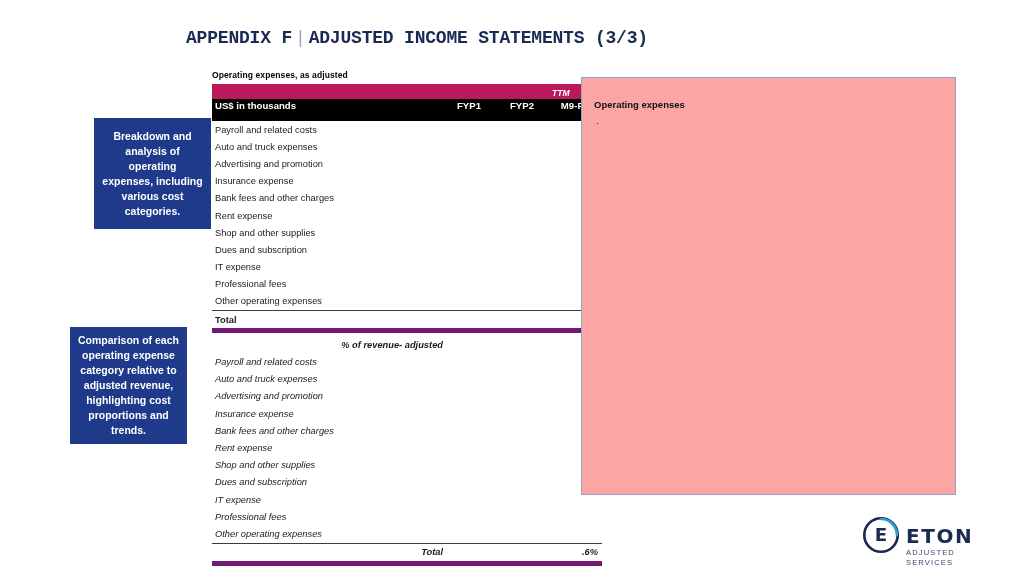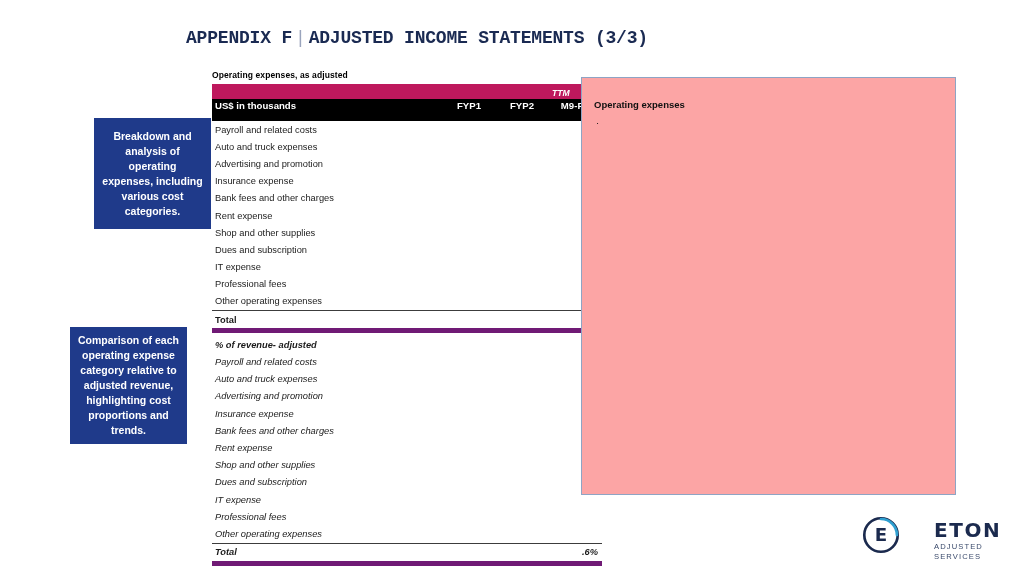--- a/index.html
+++ b/index.html
@@ -118,20 +118,21 @@
   tr.total-row td {
     font-weight: bold;
     border-top: 1px solid #3c3c3c;
   }
   tr.total-row.double td {
     border-bottom: 5px solid #701a75;
   }
   tr.section-row td {
     font-weight: bold;
     font-style: italic;
+    text-align: right;
   }
   tr.italic-row td {
     font-style: italic;
   }
   tr.spacer td { height: 3px; padding: 0; }
 
   
   #right-panel {
     position: absolute;
     left: 581px;
@@ -170,22 +171,21 @@
   #logo-mark {
     position: absolute;
     left: 0;
     top: 3px;
     width: 38px;
     height: 38px;
   }
   #logo-text {
     position: absolute;
     left: 44px;
-    top: 7px;
-    margin-left: 28px;
+    top: 13px;
   }
   #logo-name {
     font-size: 20px;
     font-weight: bold;
     letter-spacing: 1.6px;
     color: #1b2a4e;
     line-height: 21px;
     font-family: "DejaVu Sans", sans-serif;
   }
   #logo-sub {

